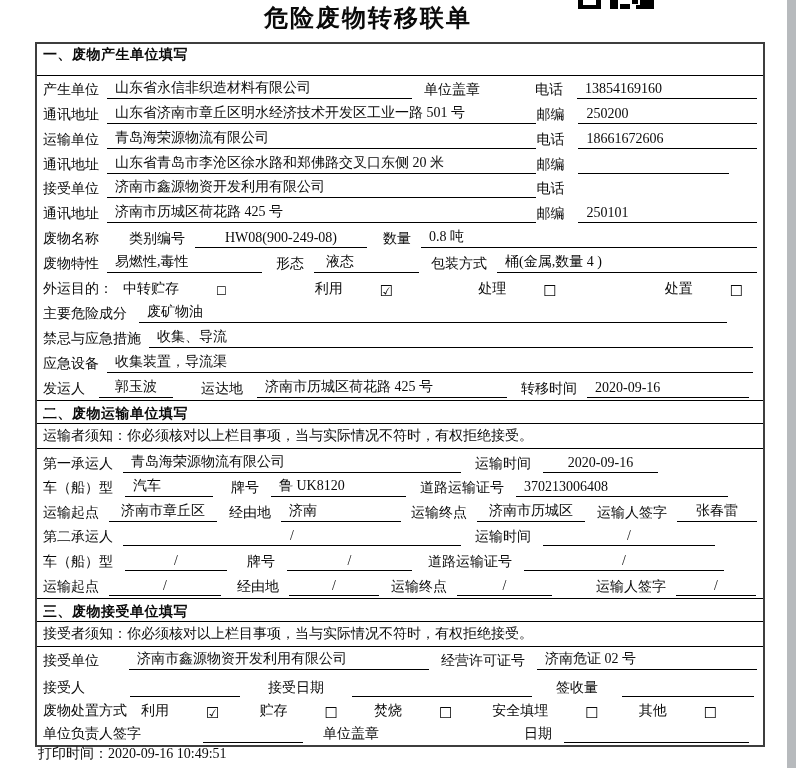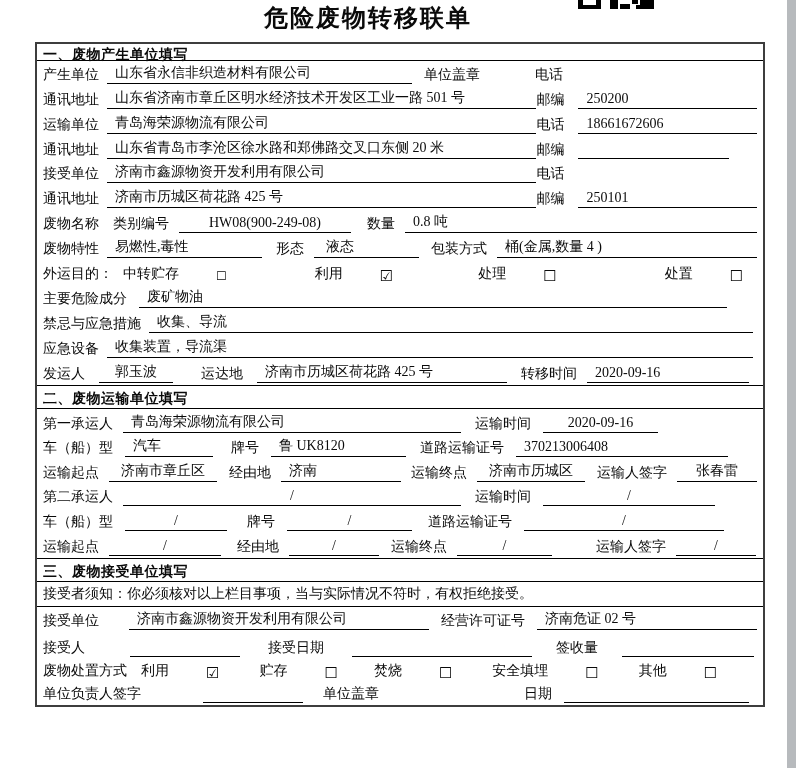--- a/index.html
+++ b/index.html
@@ -14,21 +14,21 @@
   .doc-no .num { font-size:15px; letter-spacing:.5px; }
   .title { position:absolute; left:0; right:60px; top:2px; text-align:center;
     font-family:"Liberation Sans","DejaVu Sans",sans-serif;
     font-size:24px; font-weight:bold; letter-spacing:2px; }
   .qr { position:absolute; left:578px; top:0; }
 
   
   .tbl { position:absolute; left:35px; top:42px; width:730px;
     border:2px solid #3d3d3d; background:#fff; }
   .sec-h { font-size:14px; font-weight:bold; padding:2px 6px 0;
-    border-bottom:1px solid #000; height:17px;
+    border-bottom:1px solid #000; height:32px;
     font-family:"Liberation Sans","DejaVu Sans",sans-serif; letter-spacing:.5px; }
   .sec-h.bt { border-top:1px solid #000; height:24px; padding-top:4px; }
   .notice { font-size:14px; height:25px; padding:0 6px; display:flex; align-items:center;
     border-bottom:1px solid #000; }
 
   .row { display:flex; align-items:flex-end; padding:0 6px; height:24.9px; font-size:14px; }
   .s2 .row { height:24.6px; }
   .lbl { white-space:nowrap; margin-bottom:2px; }
   .u { border-bottom:1px solid #000; white-space:nowrap; margin-bottom:2px;
        padding:0 4px 1px 8px; min-height:17px; }
@@ -66,20 +66,21 @@
   <div class="tbl">
 
     <div class="sec-h">一、废物产生单位填写</div>
 
     <div class="row">
       <span class="lbl" style="margin-right:8px">产生单位</span>
       <span class="u" style="width:305px">山东省永信非织造材料有限公司</span>
       <span class="lbl" style="margin-left:12px">单位盖章</span>
       <span class="pg">
         <span class="lbl">电话</span>
+        <span class="u">13854169160</span>
       </span>
     </div>
 
     <div class="row">
       <span class="lbl" style="margin-right:8px">通讯地址</span>
       <span class="u" style="width:432px">山东省济南市章丘区明水经济技术开发区工业一路 501 号</span>
       <span class="pg">
         <span class="lbl">邮编</span>
         <span class="u">250200</span>
       </span>
@@ -114,21 +115,21 @@
     <div class="row">
       <span class="lbl" style="margin-right:8px">通讯地址</span>
       <span class="u" style="width:432px">济南市历城区荷花路 425 号</span>
       <span class="pg">
         <span class="lbl">邮编</span>
         <span class="u">250101</span>
       </span>
     </div>
 
     <div class="row">
-      <span class="lbl" style="margin-right:0">废物名称</span>
+      <span class="lbl" style="margin-right:16px">废物名称</span>
       <span class="lbl" style="margin-left:14px;margin-right:10px">类别编号</span>
       <span class="u c" style="width:172px">HW08(900-249-08)</span>
       <span class="lbl" style="margin-left:16px;margin-right:10px">数量</span>
       <span class="u grow">0.8 吨</span>
     </div>
 
     <div class="row">
       <span class="lbl" style="margin-right:8px">废物特性</span>
       <span class="u" style="width:155px">易燃性,毒性</span>
       <span class="lbl" style="margin-left:14px;margin-right:10px">形态</span>
@@ -176,20 +177,21 @@
       <span class="lbl" style="margin-right:14px">发运人</span>
       <span class="u c" style="width:74px">郭玉波</span>
       <span class="lbl" style="margin-left:28px;margin-right:14px">运达地</span>
       <span class="u" style="width:250px">济南市历城区荷花路 425 号</span>
       <span class="lbl" style="margin-left:14px;margin-right:10px">转移时间</span>
       <span class="u grow" style="margin-right:8px">2020-09-16</span>
     </div>
 
     <div class="s2">
     <div class="sec-h bt">二、废物运输单位填写</div>
+    <div class="notice">运输者须知：你必须核对以上栏目事项，当与实际情况不符时，有权拒绝接受。</div>
 
     <div class="row" style="height:26px">
       <span class="lbl" style="margin-right:10px">第一承运人</span>
       <span class="u" style="width:338px">青岛海荣源物流有限公司</span>
       <span class="lbl" style="margin-left:14px;margin-right:12px">运输时间</span>
       <span class="u c" style="width:115px">2020-09-16</span>
       <span class="sp"></span>
     </div>
 
     <div class="row">
@@ -291,15 +293,18 @@
     <div class="row" style="height:23px">
       <span class="lbl">单位负责人签字</span>
       <span class="u" style="width:100px;margin-left:62px"></span>
       <span class="lbl" style="margin-left:20px">单位盖章</span>
       <span class="lbl" style="margin-left:145px;margin-right:12px">日期</span>
       <span class="u grow" style="margin-right:8px"></span>
     </div>
 
   </div>
 
+  <div class="footer">
+    <span>打印时间：</span><span>2020-09-16 10:49:51</span>
+  </div>
 
   <div class="edge-strip"></div>
 </div>
 
 </body></html>

